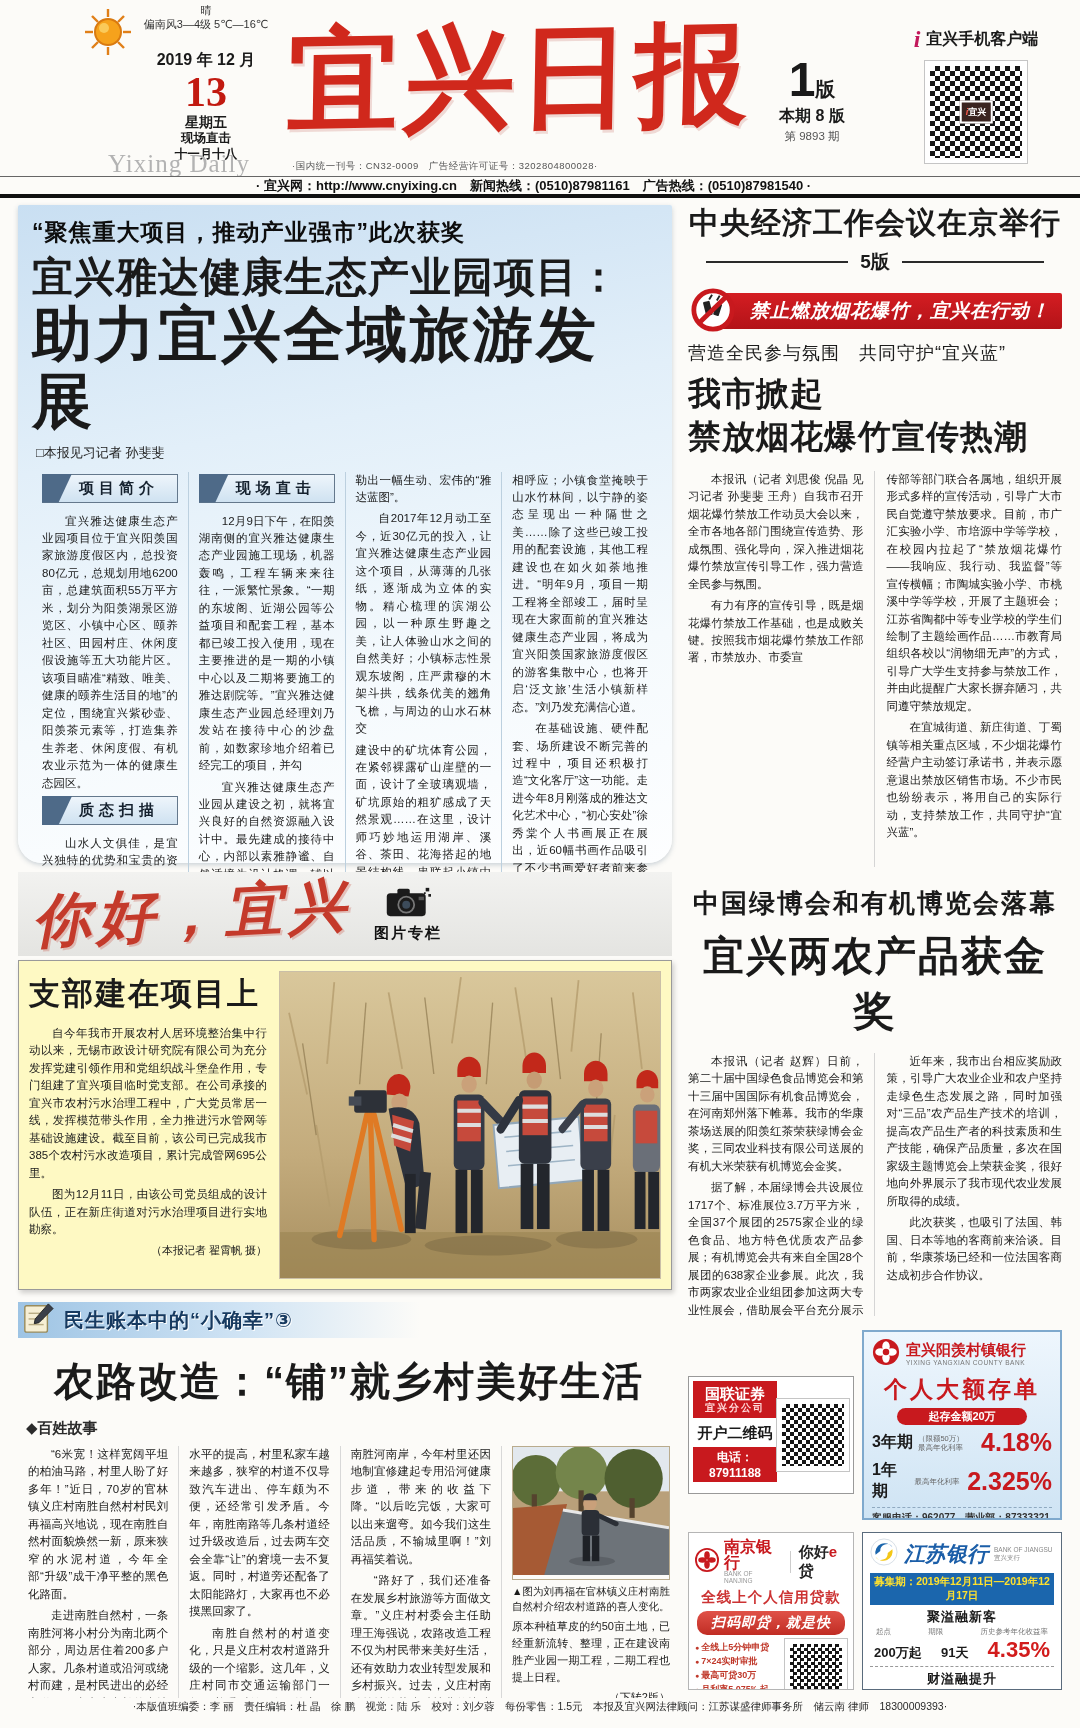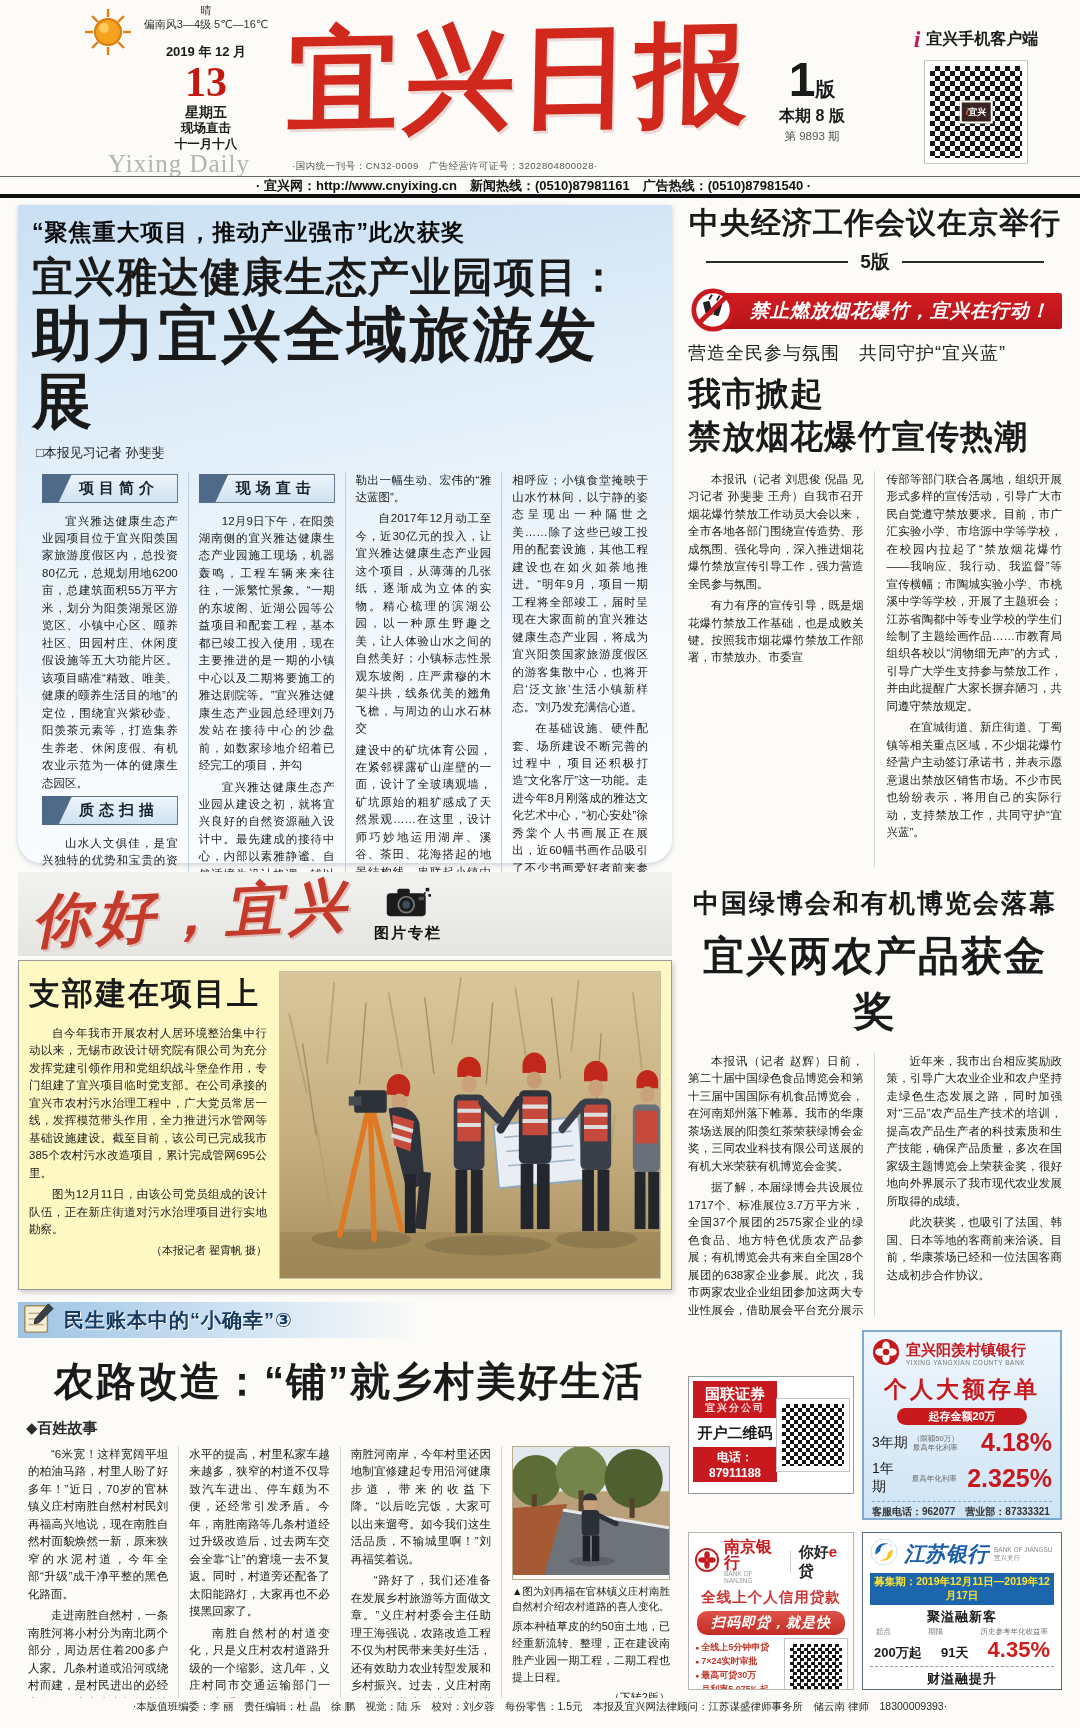--- a/index.html
+++ b/index.html
@@ -9,21 +9,21 @@
   .j{text-align:justify;}
   .ind{text-indent:2em;}
   .cont{text-indent:0;}
 
   
   #header{position:absolute;left:0;top:0;width:1080px;height:198px;}
   .sun{position:absolute;left:84px;top:8px;width:48px;height:48px;}
   .weather{position:absolute;left:126px;top:4px;width:160px;text-align:center;line-height:1.25;}
   .w-cond{font-size:11px;color:#333;}
   .w-wind{font-size:11px;color:#333;}
-  .w-ym{font-size:13px;font-weight:800;margin-top:12px;}
+  .w-ym{font-size:16px;font-weight:800;margin-top:18px;}
   .w-day{font-family:"Liberation Serif","DejaVu Serif",serif;font-size:42px;font-weight:700;color:#c21a10;line-height:1.05;}
   .w-week{font-size:14px;font-weight:800;}
   .w-lunar{font-size:12.5px;font-weight:600;}
   .english{position:absolute;left:64px;top:150px;width:230px;text-align:center;
            font-family:"Liberation Serif","DejaVu Serif",serif;font-size:25px;color:#b3b3b3;letter-spacing:1px;}
   .masthead{position:absolute;left:276px;top:-4px;width:486px;height:164px;display:flex;align-items:center;justify-content:center;
             font-size:112px;font-weight:900;color:#d0281c;letter-spacing:4px;transform:skewX(-2deg) rotate(-1deg);
             text-shadow:2px 3px 0 rgba(170,25,12,.15);white-space:nowrap;}
   .publine{position:absolute;left:292px;top:160px;width:470px;font-size:9.5px;color:#555;letter-spacing:.5px;}
   .pageinfo{position:absolute;left:758px;top:56px;width:108px;text-align:center;}
@@ -124,21 +124,21 @@
   .gl-phone{background:#c8191e;color:#fff;font-weight:800;font-size:12px;text-align:center;padding:2px 0;}
   .qr-gl{width:62px;height:62px;align-self:center;background-size:8px 8px;}
   .ad-yangxian{height:190px;border:2px solid #7fa9cd;background:linear-gradient(#eef6fd,#cfe4f4);padding:6px 8px;}
   .yx-head{display:flex;align-items:center;gap:6px;}
   .yx-name{font-size:15px;font-weight:900;color:#c8191e;line-height:1.1;}
   .yx-en{display:block;font-size:6.5px;color:#777;font-weight:400;letter-spacing:.5px;}
   .yx-prod{font-size:23px;font-weight:900;color:#c8191e;letter-spacing:3px;text-align:center;margin-top:4px;}
   .yx-pill{width:130px;margin:3px auto;background:#c8191e;color:#fff;font-size:11px;font-weight:700;
            text-align:center;border-radius:10px;padding:1px 0;}
   .yx-row{display:flex;align-items:center;gap:5px;margin-top:3px;}
-  .yx-term{font-size:14px;font-weight:400;}
+  .yx-term{font-size:16px;font-weight:700;}
   .yx-note{font-size:7.5px;color:#666;line-height:1.2;width:52px;}
   .yx-rate{font-size:25px;font-weight:900;color:#c8191e;margin-left:auto;}
   .yx-service{border-top:1px dashed #8fa9c0;margin-top:5px;padding-top:3px;font-size:10px;font-weight:800;color:#333;}
   .yx-fine{font-size:7.5px;color:#889;text-align:center;}
   .ad-nanjing{height:158px;border:1px solid #b5b5b5;background:#fff;padding:6px;}
   .nj-head{display:flex;align-items:center;gap:5px;}
   .nj-name{font-size:16px;font-weight:900;color:#c8191e;line-height:1;}
   .nj-en{display:block;font-size:6.5px;color:#999;font-weight:400;}
   .nj-sep{width:1px;height:22px;background:#ccc;margin:0 3px;}
   .nj-prod{font-size:15px;font-weight:900;color:#222;}

